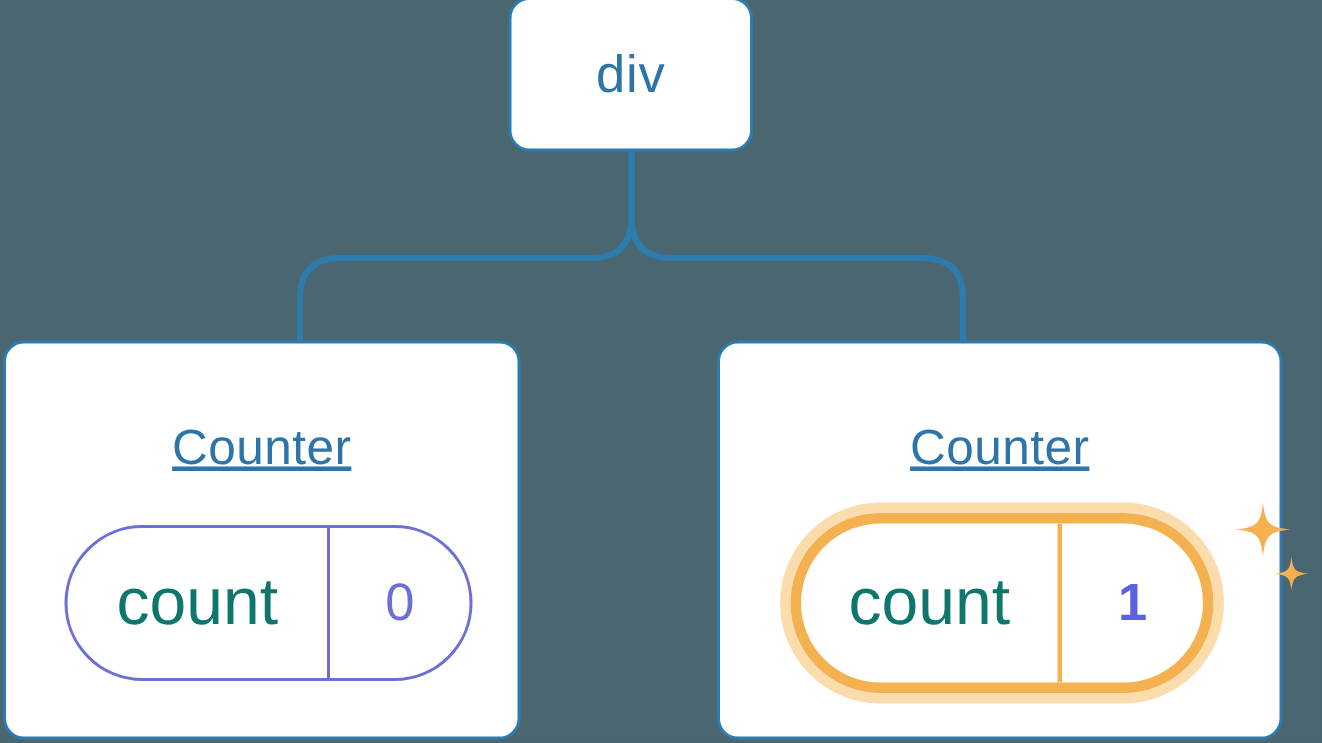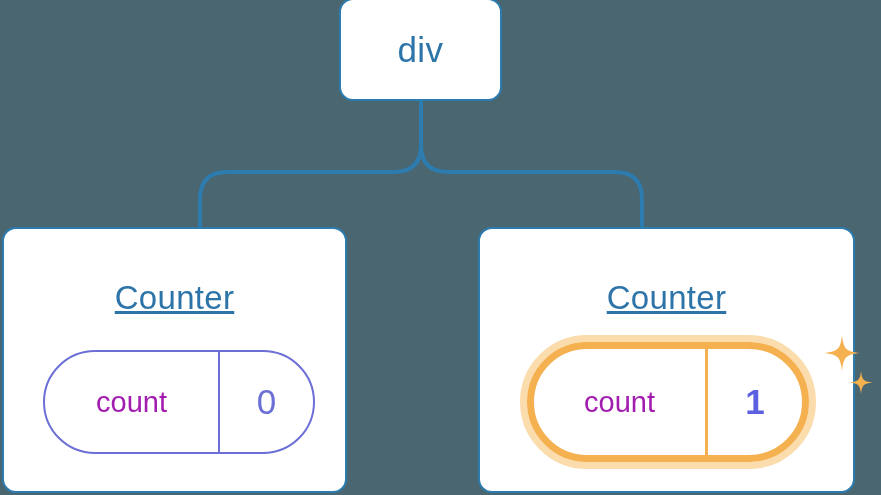--- a/index.html
+++ b/index.html
@@ -109,22 +109,22 @@
     border-right: 2px solid #6b6fd6;
   }
   .pill-plain .pill-val {
     flex: 1;
     display: flex;
     align-items: center;
     justify-content: center;
   }
 
   .pill-key-label {
-    font-size: 29px;
-    color: #a21caf;
+    font-size: 44px;
+    color: #0f766e;
   }
   .pill-val-label {
     font-size: 35px;
     color: #6b6fd6;
   }
   .pill-val-label.is-bold {
     font-weight: bold;
     color: #5b61e0;
   }
 

